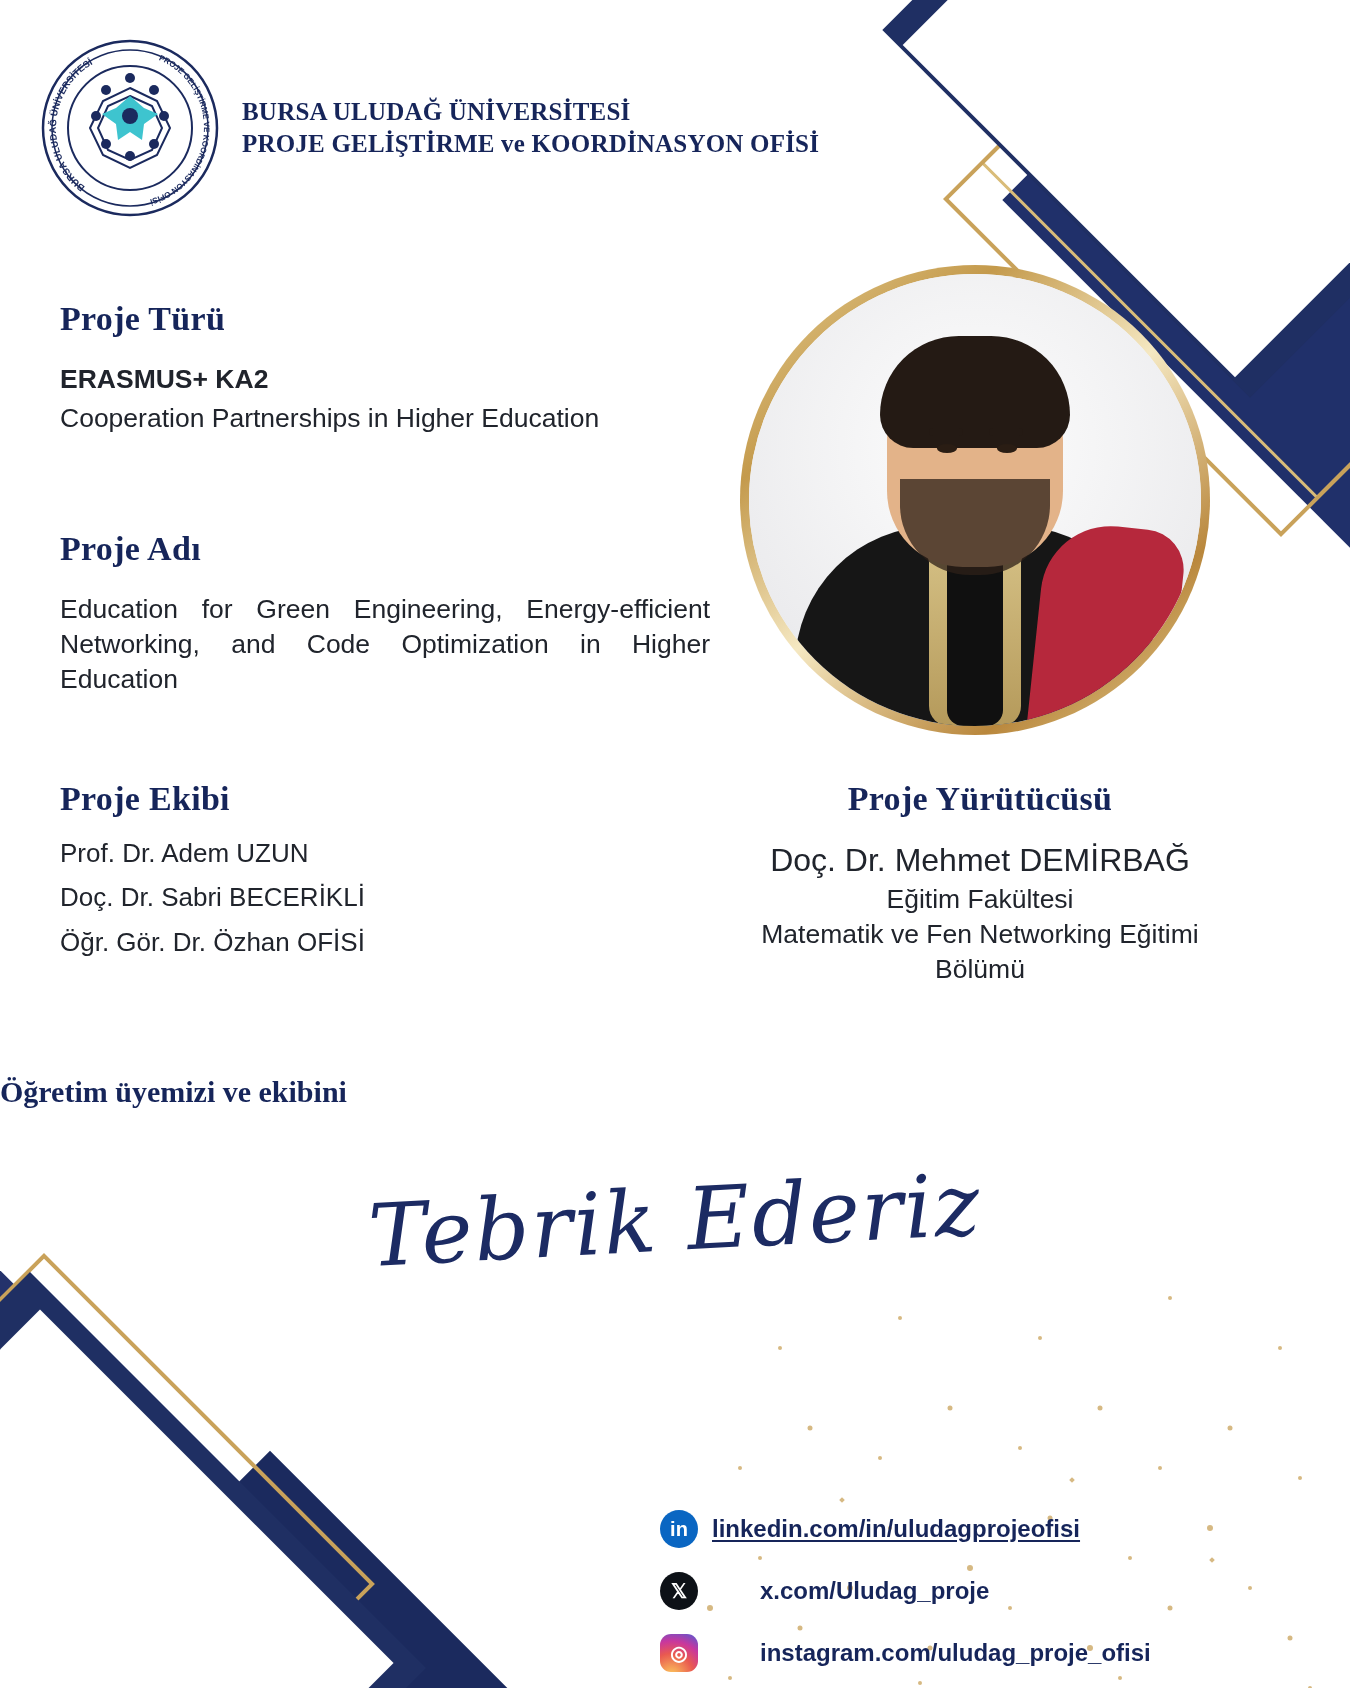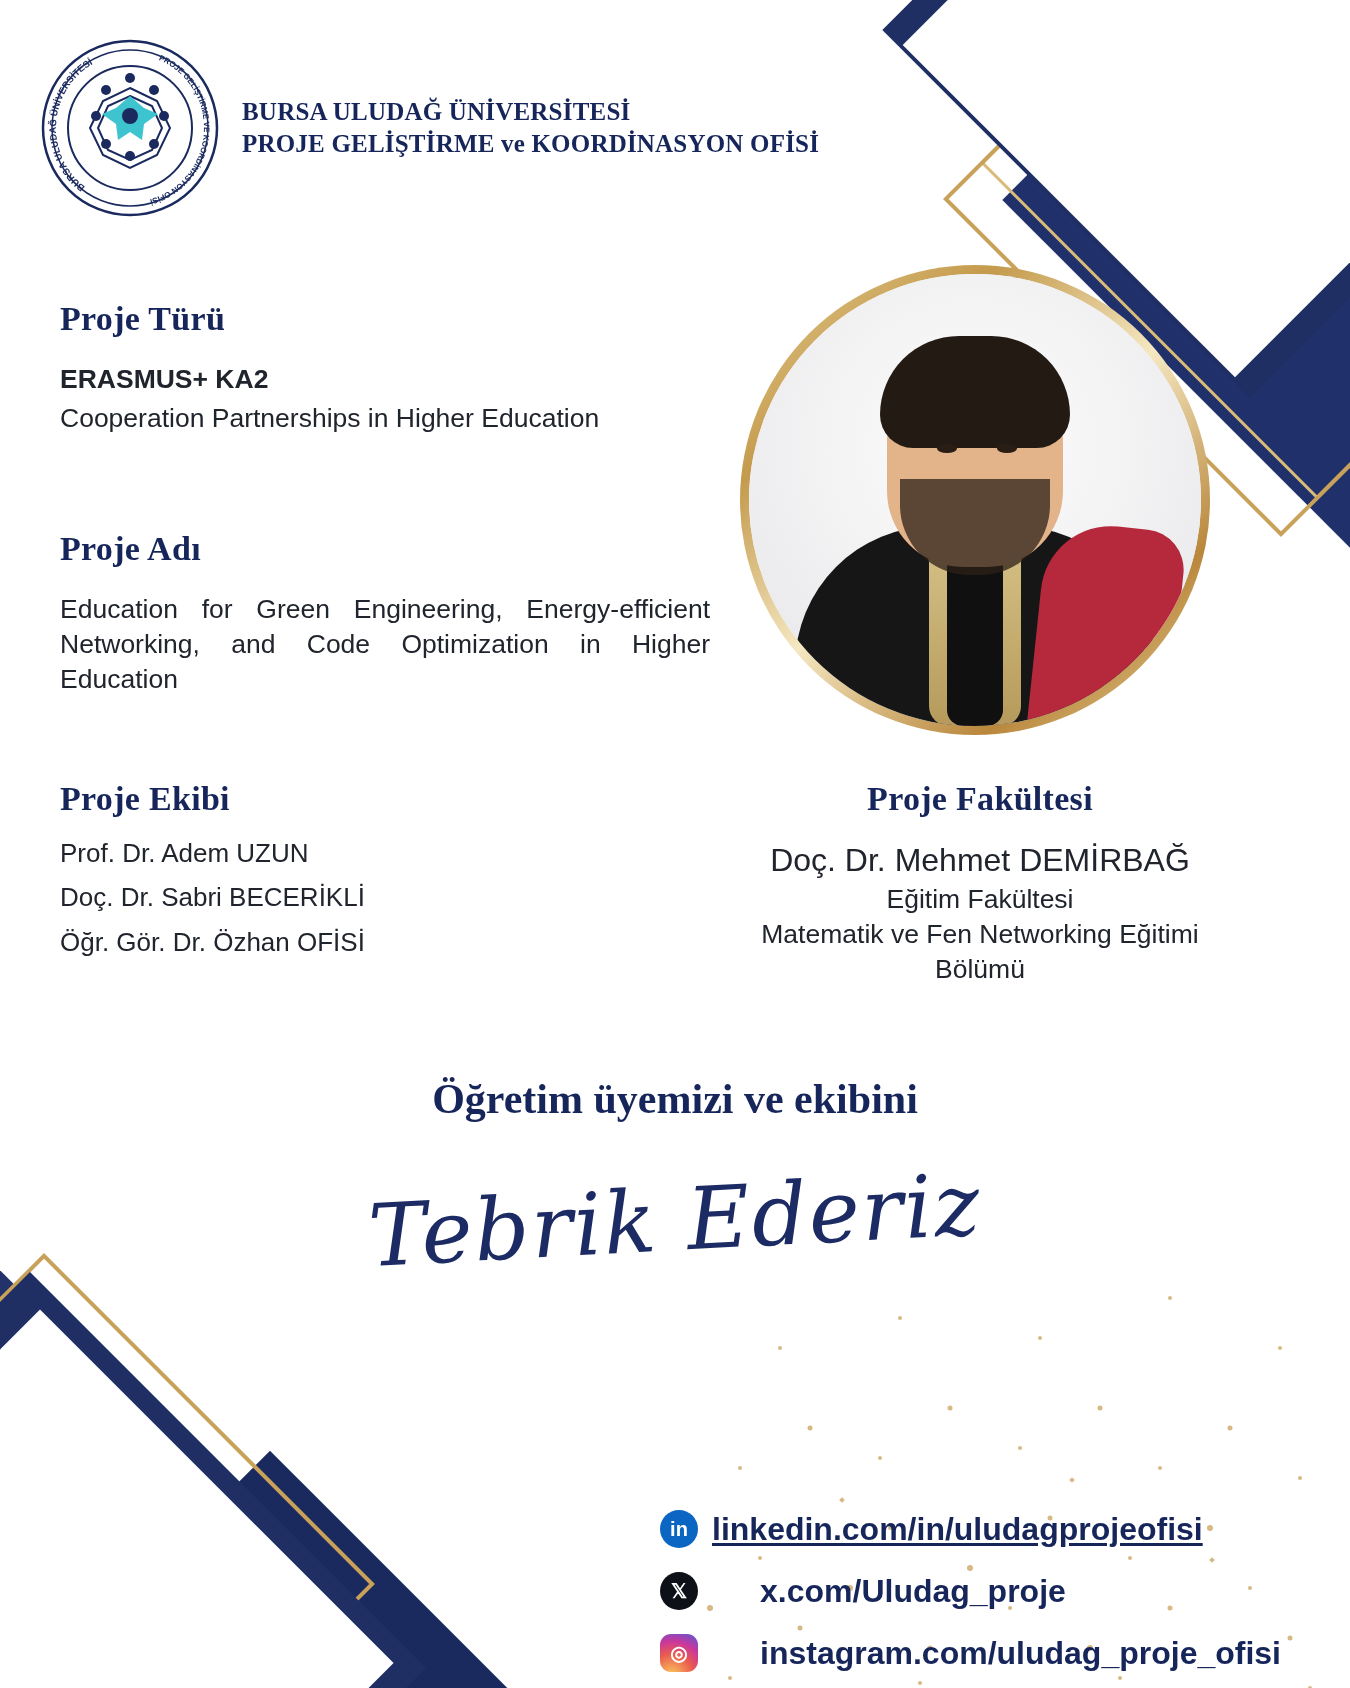--- a/index.html
+++ b/index.html
@@ -249,25 +249,24 @@
   .p-brow {
     position: absolute; top: 154px; width: 34px; height: 8px;
     background: #241a14; border-radius: 6px;
   }
   .p-brow.l { left: 180px; }
   .p-brow.r { left: 240px; }
 
   
   .congrats {
     position: absolute; left: 0; right: 0; top: 1075px;
-    text-align: center;
     color: #16255a;
     font-family: "Liberation Serif", serif;
     font-weight: bold;
-    font-size: 42px;
+    font-size: 30px;
   }
   .signature {
     position: absolute; left: 0; right: 0; top: 1170px;
     text-align: center;
     color: #1c2b63;
     font-family: "DejaVu Serif", serif;
     font-style: italic;
     font-size: 86px;
     letter-spacing: 2px;
     transform: rotate(-3deg);
@@ -288,21 +287,21 @@
     flex: 0 0 auto;
   }
   .ic-linkedin { background: #0a66c2; border-radius: 50%; }
   .ic-x { background: #0d1117; border-radius: 50%; }
   .ic-instagram {
     background: radial-gradient(circle at 30% 110%, #fdcb5c 0%, #e95950 45%, #c9379d 70%, #4f5bd5 100%);
     border-radius: 11px;
   }
   .social-text {
     color: #16255a;
-    font-size: 32px;
+    font-size: 24px;
     font-weight: bold;
     text-decoration: underline;
     text-underline-offset: 3px;
   }
   .social-text.nolink { text-decoration: none; margin-left: 48px; }
 </style>
 </head>
 <body>
 
 <div class="poster">
@@ -438,21 +437,21 @@
   <div id="proje-ekibi">
     <div class="section-head">Proje Ekibi</div>
     <div class="members">
       <div class="body-text member">Prof. Dr. Adem UZUN</div>
       <div class="body-text member">Doç. Dr. Sabri BECERİKLİ</div>
       <div class="body-text member">Öğr. Gör. Dr. Özhan OFİSİ</div>
     </div>
   </div>
 
   <div id="proje-yurutucusu">
-    <div class="section-head">Proje Fakültesi</div>
+    <div class="section-head">Proje Yürütücüsü</div>
     <div class="body-text lead">Doç. Dr. Mehmet DEMİRBAĞ</div>
     <div class="body-text">Eğitim Fakültesi</div>
     <div class="body-text">Matematik ve Fen Networking Eğitimi</div>
     <div class="body-text">Bölümü</div>
   </div>
 
   <div class="congrats">Öğretim üyemizi ve ekibini</div>
   <div class="signature">Tebrik Ederiz</div>
 
   <div class="social">

